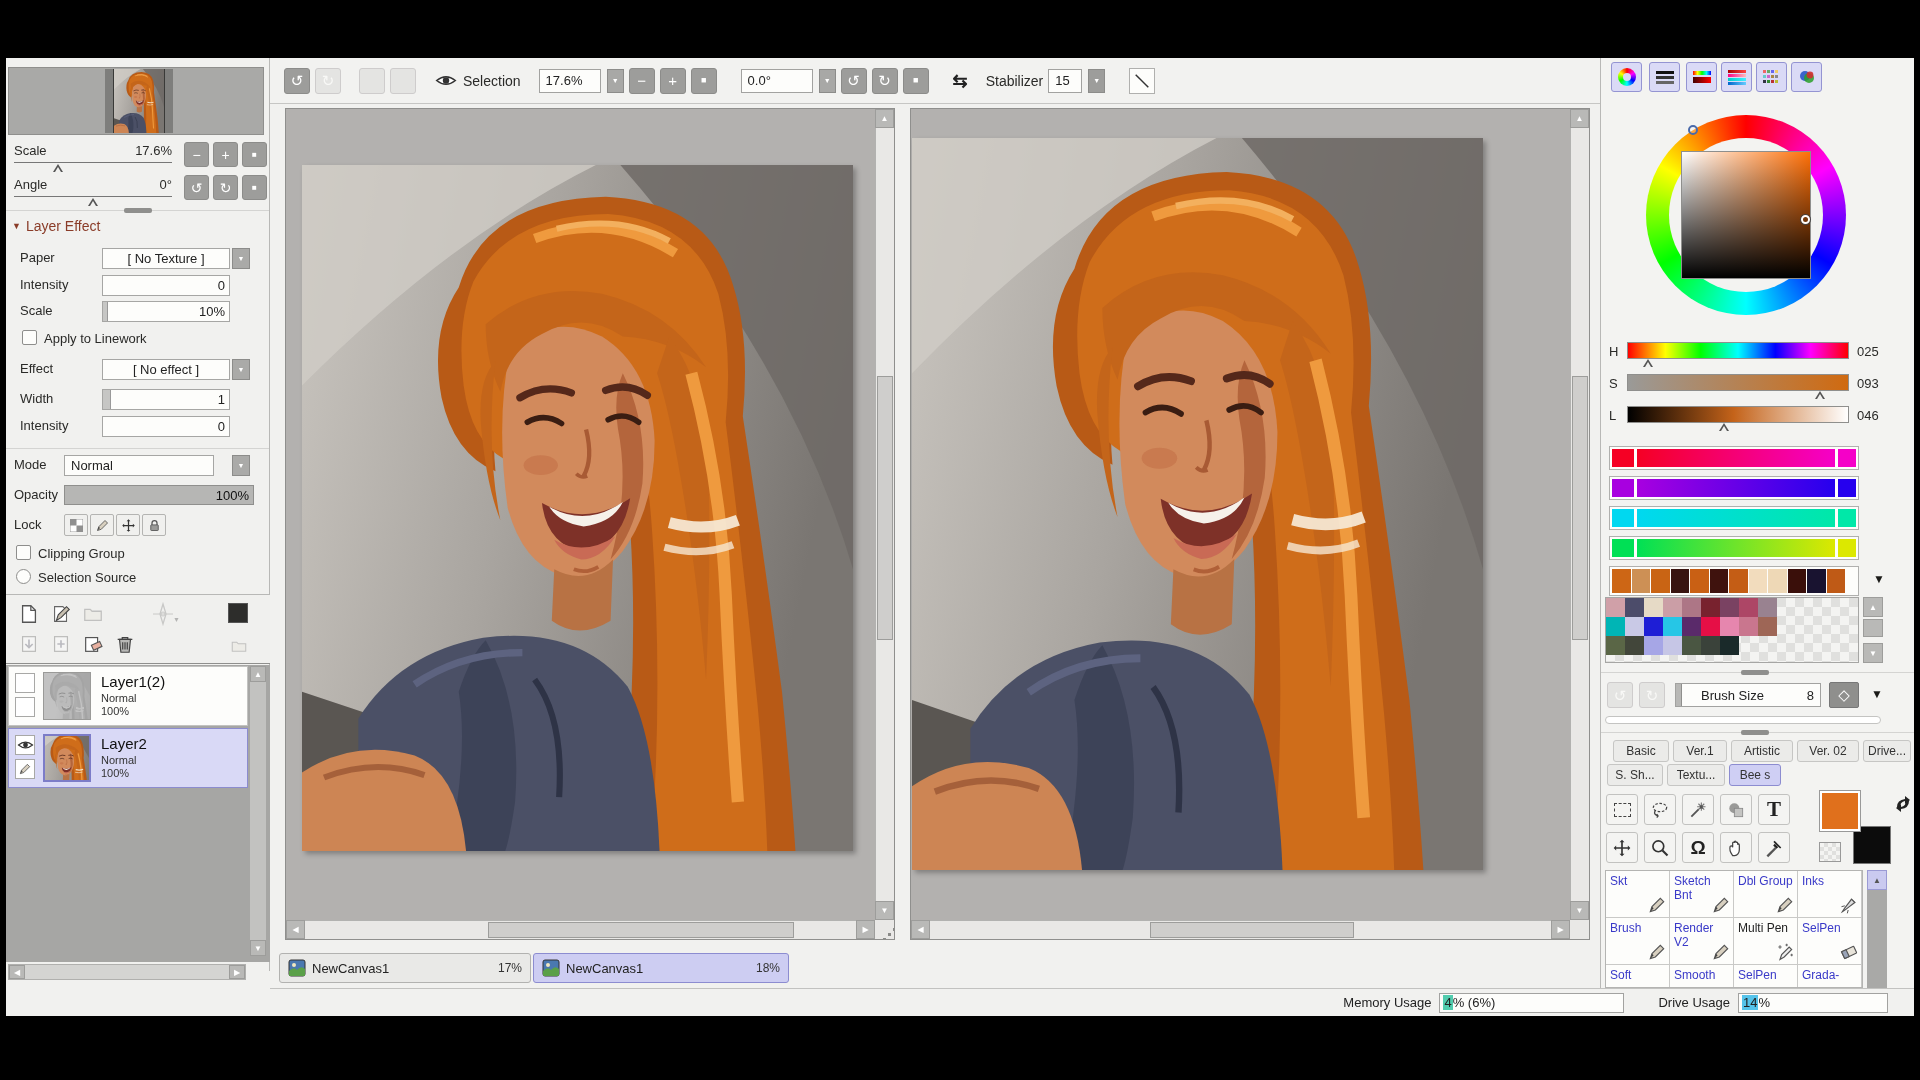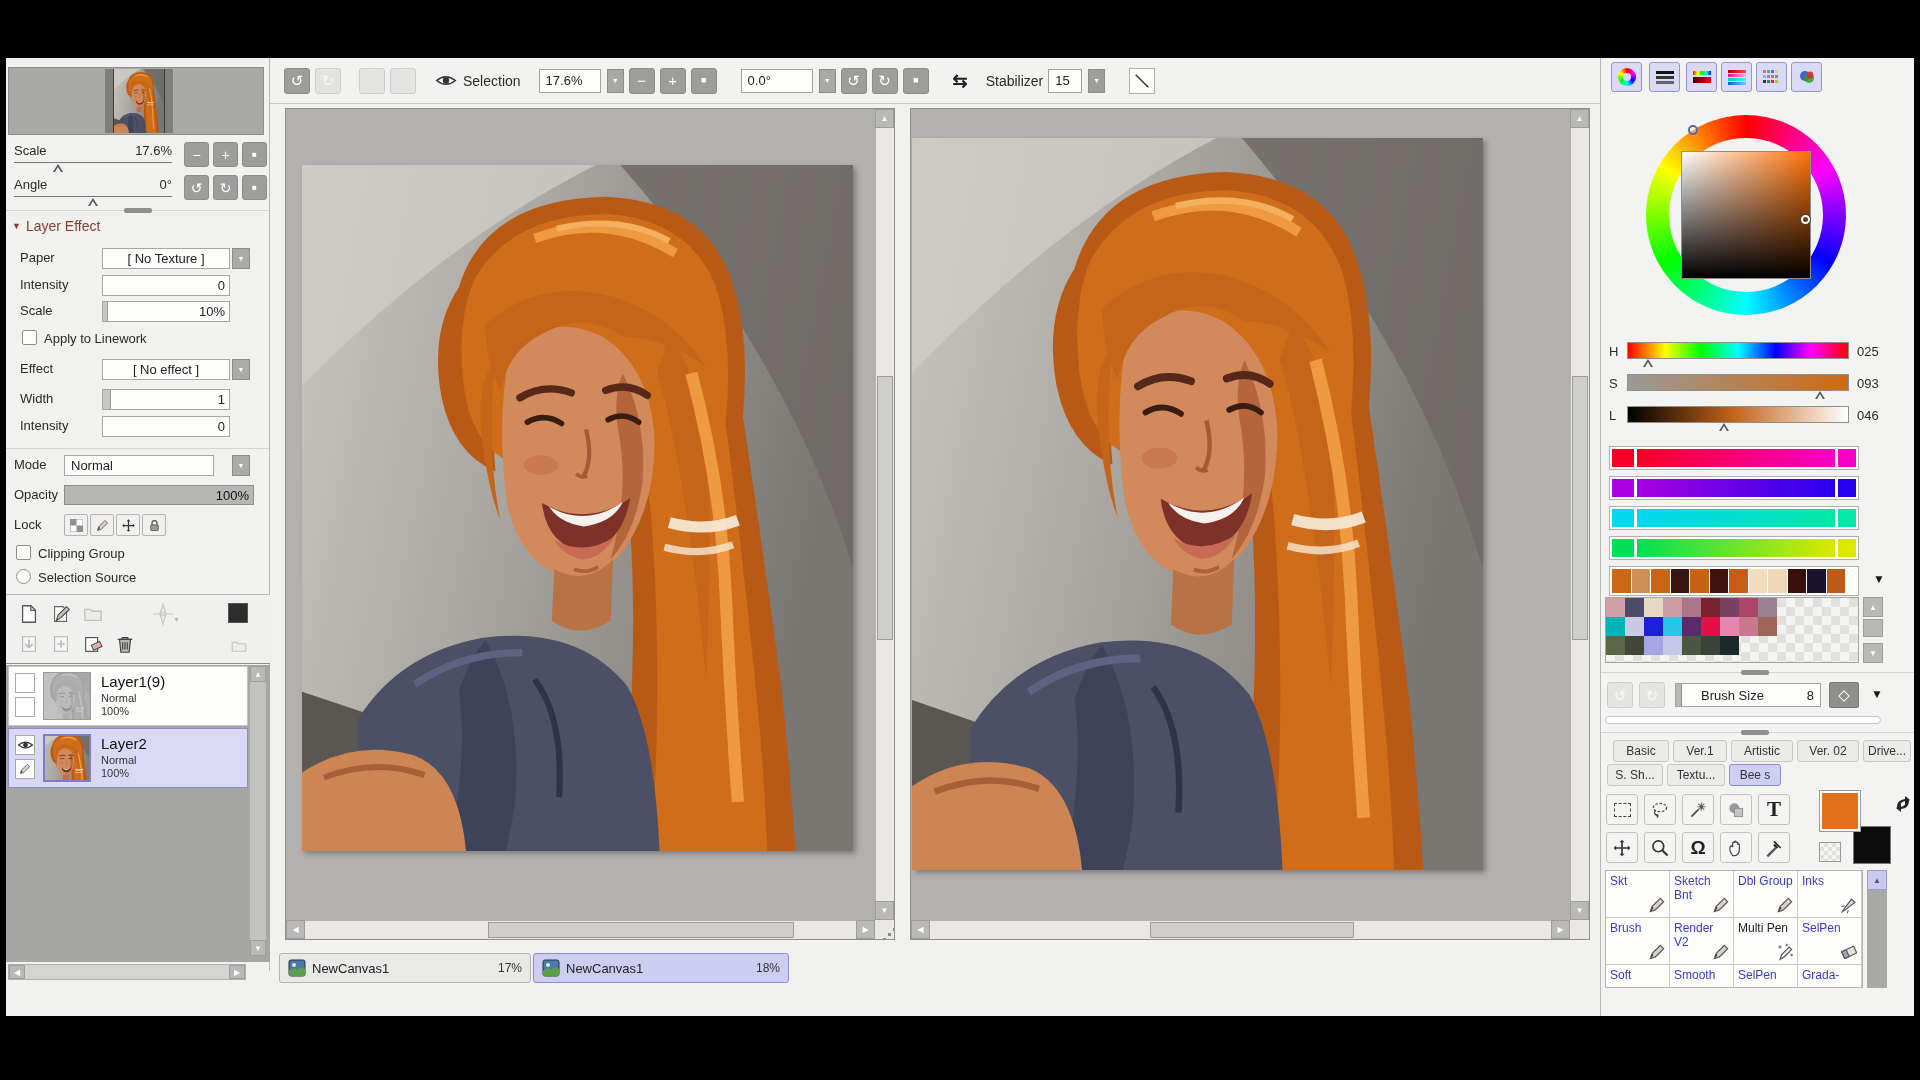--- a/index.html
+++ b/index.html
@@ -460,21 +460,21 @@
         </div>
     </div>
 
     <div class="abs" style="left:0;top:607px;width:264px;height:297px;background:#a6a6a4">
       <div class="layeritem" style="top:1px">
         <div class="lbox" style="top:6px"></div>
         <div class="lbox" style="top:30px"></div>
         <div class="lthumb"><svg class="sketchy" viewBox="70 40 330 330" width="46" height="46">
               <use href="#artg"></use>
             </svg></div>
-        <span class="lname">Layer1(9)</span>
+        <span class="lname">Layer1(2)</span>
         <span class="lmode">Normal</span>
         <span class="lop">100%</span>
       </div>
       <div class="layeritem sel" style="top:63px">
         <div class="lbox" style="top:6px">
             <svg width="17" height="12">
               <use href="#i-eye"></use>
             </svg>
           </div>
         <div class="lbox" style="top:30px">
@@ -857,14 +857,27 @@
       <div class="bcell"><span>SelPen</span></div>
       <div class="bcell"><span>Grada-</span></div>
     </div>
     <div class="abs" style="left:266px;top:812px;width:20px;height:118px;background:#a9a9a7">
       <div class="rsbtn" style="left:0;top:0;background:#cacaf0;border-color:#9a9ad4;color:#555">
           <span>▲</span>
         </div>
     </div>
   </div>
 
+  <div id="statusbar">
+    <span>Memory Usage</span>
+    <div class="ubox" style="width:185px">
+      <span class="hlspan" style="background: rgb(82, 204, 174);">4</span>
+      <span>% (6%)</span>
+    </div>
+    <div style="width:18px"></div>
+    <span>Drive Usage</span>
+    <div class="ubox" style="width:150px">
+      <span class="hlspan" style="background: rgb(85, 195, 234);">14</span>
+      <span>%</span>
+    </div>
+  </div>
 
 </div>
 
 </body></html>

